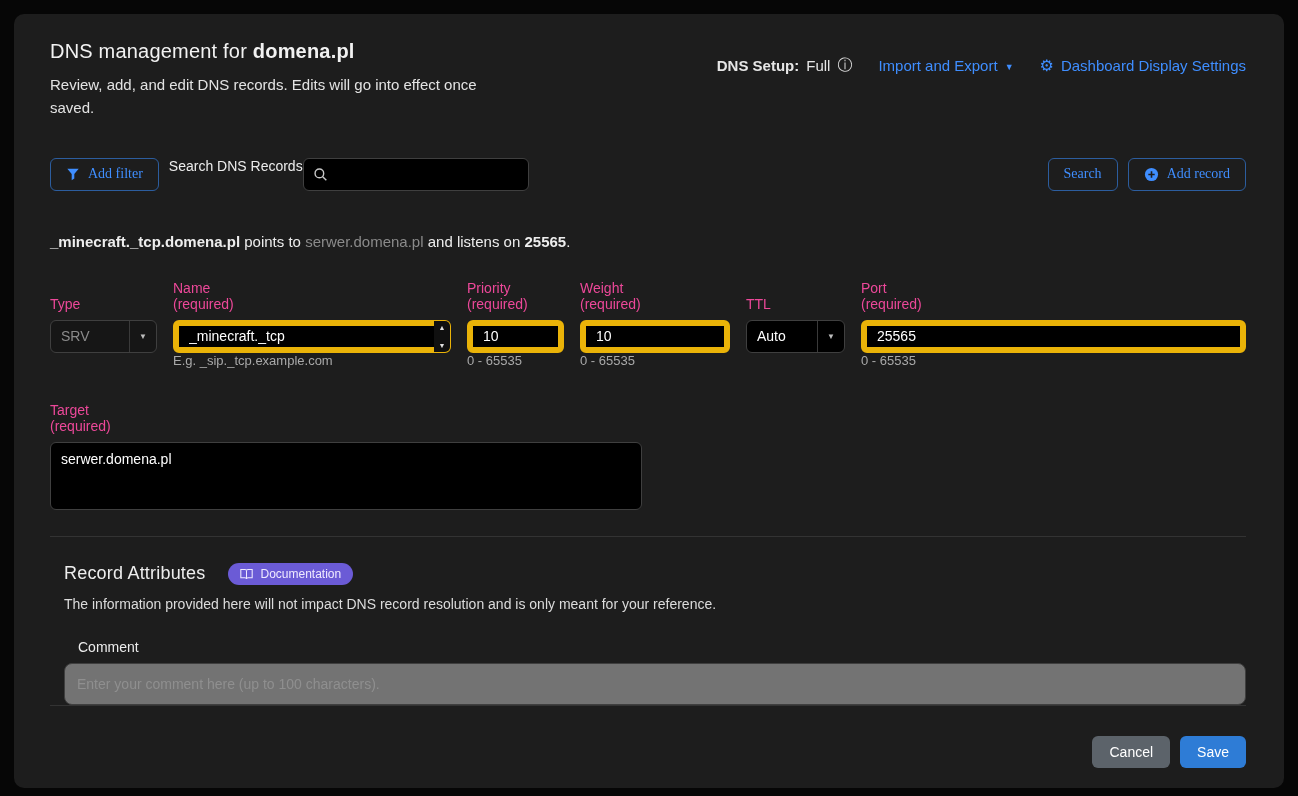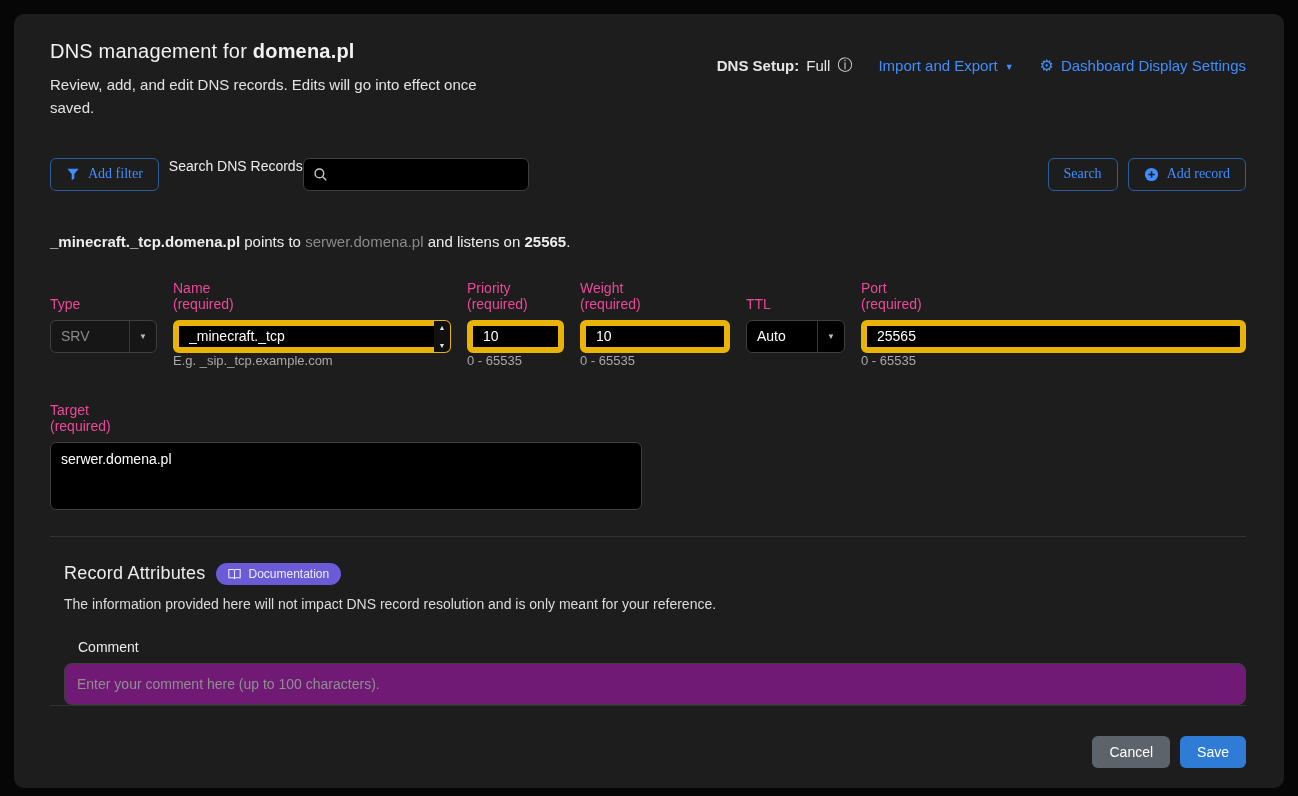--- a/index.html
+++ b/index.html
@@ -63,27 +63,27 @@
 
   
   .target-field{margin-top:24px;width:592px}
   .target-textarea{width:100%;height:68px;background:#000;border:1px solid #3f3f3f;border-radius:6px;color:#fff;
                    font-size:14px;padding:8px 10px;resize:none;font-family:inherit;outline:none}
 
   .divider{border-top:1px solid #333;margin-top:26px}
 
   
   .attr-section{padding:26px 0 0 14px}
-  .attr-head{display:flex;align-items:center;gap:11px}
+  .attr-head{display:flex;align-items:center;gap:23px}
   .attr-title{font-size:18px;color:#ededed;font-weight:400;letter-spacing:.2px}
   .badge{display:inline-flex;align-items:center;gap:7px;background:#6b5bd6;color:#efeaff;font-size:12px;
          padding:4px 12px;border-radius:999px;cursor:pointer}
   .attr-desc{font-size:14px;margin-top:11px;color:#dcdcdc}
   .comment-label{display:block;font-size:14px;margin-top:27px;margin-bottom:8px;padding-left:14px;color:#ececec}
-  .comment-input{width:100%;height:42px;background:#701a75;border:1px solid #3f3f3f;border-radius:8px;color:#fff;
+  .comment-input{width:100%;height:42px;background:#737373;border:1px solid #3f3f3f;border-radius:8px;color:#fff;
                  font-size:14px;padding:0 12px;font-family:inherit;outline:none}
   .comment-input::placeholder{color:#8f8f8f}
 
   
   .footer{margin-top:auto;border-top:1px solid #333;padding-top:30px;display:flex;justify-content:flex-end;gap:10px}
   .btn-solid{height:32px;border:none;border-radius:6px;font-size:14px;padding:0 17px;cursor:pointer;color:#fff;
              font-family:inherit}
   .btn-cancel{background:#5c636a}
   .btn-save{background:#2e7cd6}
 </style>

